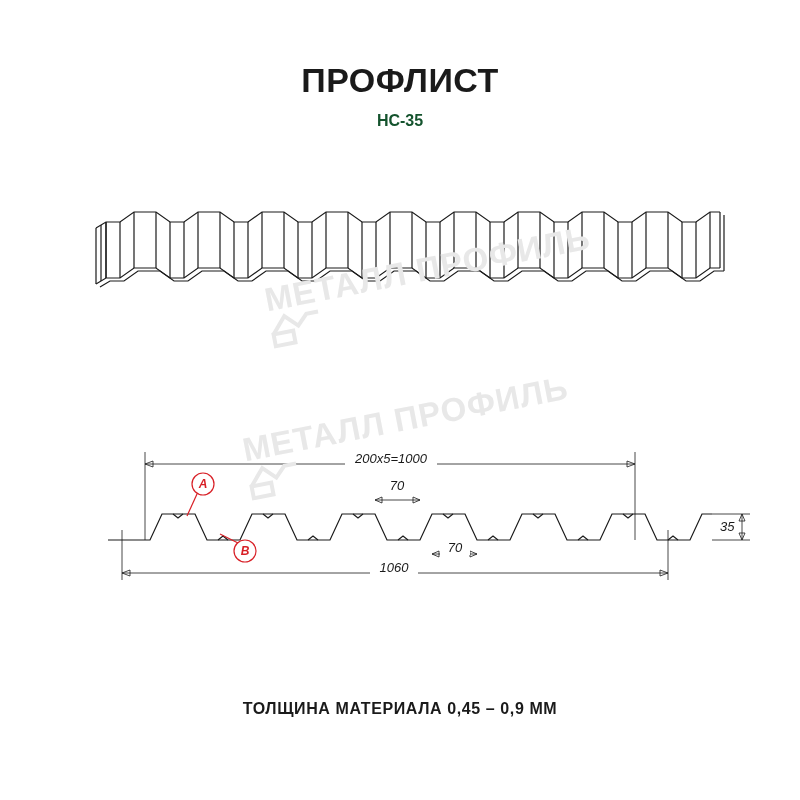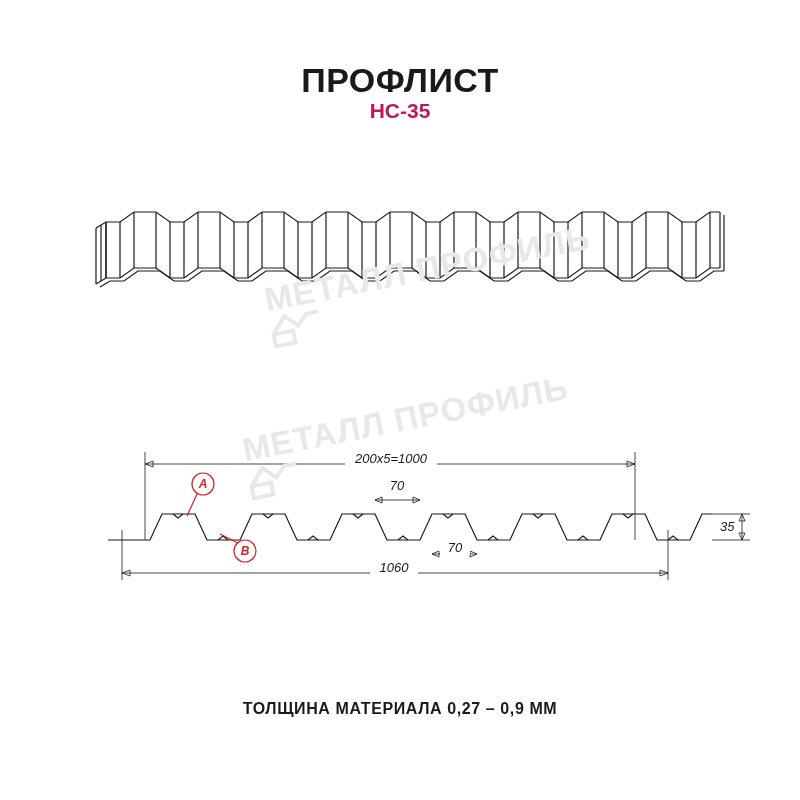--- a/index.html
+++ b/index.html
@@ -28,24 +28,24 @@
     text-align: center;
   }
   .title {
     font-size: 34px;
     font-weight: bold;
     letter-spacing: 0.5px;
     color: #1a1a1a;
     line-height: 1.1;
   }
   .subtitle {
-    margin-top: 0;
-    font-size: 21px;
-    font-weight: bold;
-    color: #be185d;
+    margin-top: 13px;
+    font-size: 16px;
+    font-weight: bold;
+    color: #14532d;
   }
   .iso-wrap {
     position: absolute;
     top: 200px;
     left: 60px;
     width: 690px;
     height: 150px;
   }
   .section-wrap {
     position: absolute;
@@ -272,15 +272,15 @@
       <rect x="4" y="30" width="20" height="12" fill="none" stroke="#e8e8e8" stroke-width="4"></rect>
     </svg>
   </div>
   <div class="wm-logo" style="top:452px; left:246px;">
     <svg width="56" height="48" viewBox="0 0 56 48">
       <path d="M4 30 L18 14 L30 26 L40 16 L52 16" fill="none" stroke="#e8e8e8" stroke-width="4"></path>
       <rect x="4" y="30" width="20" height="12" fill="none" stroke="#e8e8e8" stroke-width="4"></rect>
     </svg>
   </div>
 
-  <div class="footer">ТОЛЩИНА МАТЕРИАЛА 0,27 – 0,9 ММ</div>
+  <div class="footer">ТОЛЩИНА МАТЕРИАЛА 0,45 – 0,9 ММ</div>
 
 </div>
 
 </body></html>

